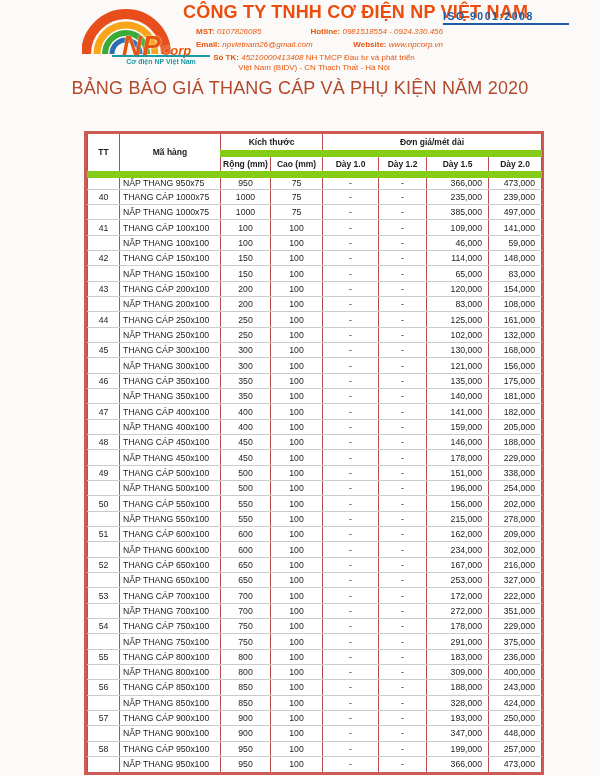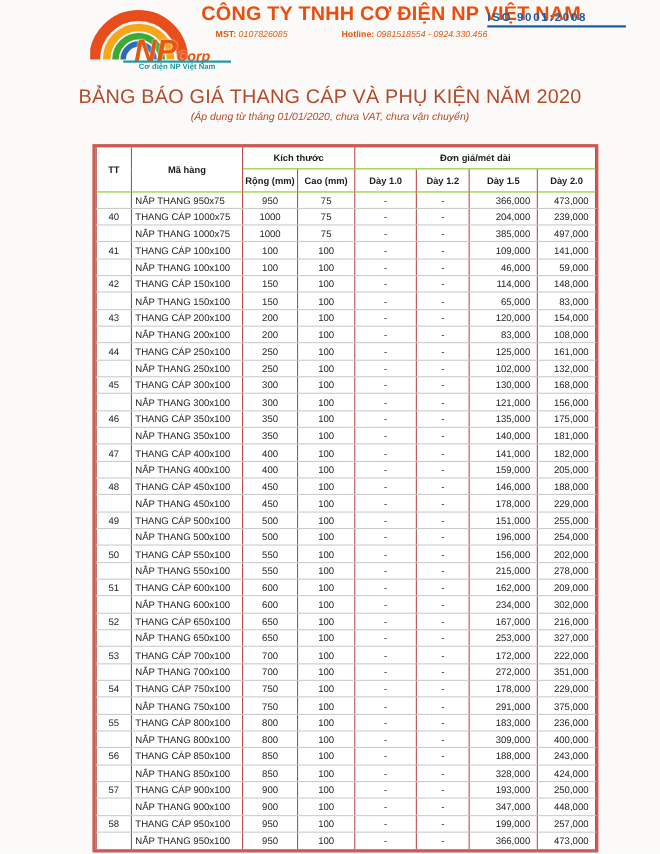--- a/index.html
+++ b/index.html
@@ -51,21 +51,21 @@
   .t2 { font-size:14px; font-weight:bold; margin-top:2px; }
   .t3 { font-size:9.5px; font-style:italic; margin-top:2px; }
 
   
   .tblwrap { position:absolute; left:84px; top:131px; width:460px;
              border:3px solid #cd5b54; background:#fff; }
   table { border-collapse:collapse; table-layout:fixed; width:454px; }
   th, td { border-left:1px solid #b9504c; border-right:1px solid #b9504c;
            overflow:hidden; white-space:nowrap; color:#1c1c1c; }
   thead th { font-size:8.5px; font-weight:bold; height:19px; text-align:center;
-             border-bottom:1px solid #84cc16; }
+             border-bottom:7px solid #84cc16; }
   thead tr.h2 th { height:21px; }
   tbody td { font-size:8.7px; height:15.33px; border-bottom:1px solid #cbcbcb; }
   tbody tr:last-child td { border-bottom:none; }
   td.c-tt   { text-align:center; }
   td.c-name { text-align:left; padding-left:3px; }
   td.c-num  { text-align:center; }
   td.c-price{ text-align:right; padding-right:6px; }
   td.c-dash { text-align:center; }
 </style>
 </head>
@@ -85,30 +85,38 @@
       <div class="logo-text"><span class="np">NP</span><span class="corp">Corp</span></div>
       <div class="logo-tagline">Cơ điện NP Việt Nam</div>
     </div>
 
     <div class="info">
       <div class="company">CÔNG TY TNHH CƠ ĐIỆN NP VIỆT NAM</div>
       <div class="iline">
         <span><b>MST:</b> <i>0107826085</i></span>
         <span><b>Hotline:</b> <i>0981518554 - 0924.330.456</i></span>
       </div>
+      <div class="iline">
+        <span><b>Email:</b> <i>npvietnam26@gmail.com</i></span>
+        <span><b>Website:</b> <i>www.npcorp.vn</i></span>
+      </div>
+      <div class="bank">
+        <b>Số TK:</b> <i>45210000413408</i>
+        <span>NH TMCP Đầu tư và phát triển</span><br>
+        <span>Việt Nam (BIDV) - CN Thạch Thất - Hà Nội</span>
+      </div>
     </div>
 
     <div class="certs">
       <div class="iso">ISO 9001:2008</div>
     </div>
   </div>
 
   <div class="titles">
     <div class="t1">BẢNG BÁO GIÁ THANG CÁP VÀ PHỤ KIỆN NĂM 2020</div>
-    <div class="t3">(Áp dụng từ tháng 01/01/2020, chưa VAT, chưa vận chuyển)</div>
   </div>
 
   <div class="tblwrap">
     <table>
       <colgroup>
         <col style="width:32px">
           <col style="width:101px">
           <col style="width:50px">
           <col style="width:52px">
         <col style="width:56px">
@@ -143,21 +151,21 @@
             <td class="c-price">366,000</td>
             <td class="c-price">473,000</td>
           </tr>
           <tr>
             <td class="c-tt">40</td>
             <td class="c-name">THANG CÁP 1000x75</td>
             <td class="c-num">1000</td>
             <td class="c-num">75</td>
             <td class="c-dash">-</td>
             <td class="c-dash">-</td>
-            <td class="c-price">204,000</td>
+            <td class="c-price">235,000</td>
             <td class="c-price">239,000</td>
           </tr>
           <tr>
             <td class="c-tt"></td>
             <td class="c-name">NẮP THANG 1000x75</td>
             <td class="c-num">1000</td>
             <td class="c-num">75</td>
             <td class="c-dash">-</td>
             <td class="c-dash">-</td>
             <td class="c-price">385,000</td>
@@ -324,21 +332,21 @@
             <td class="c-price">229,000</td>
           </tr>
           <tr>
             <td class="c-tt">49</td>
             <td class="c-name">THANG CÁP 500x100</td>
             <td class="c-num">500</td>
             <td class="c-num">100</td>
             <td class="c-dash">-</td>
             <td class="c-dash">-</td>
             <td class="c-price">151,000</td>
-            <td class="c-price">255,000</td>
+            <td class="c-price">338,000</td>
           </tr>
           <tr>
             <td class="c-tt"></td>
             <td class="c-name">NẮP THANG 500x100</td>
             <td class="c-num">500</td>
             <td class="c-num">100</td>
             <td class="c-dash">-</td>
             <td class="c-dash">-</td>
             <td class="c-price">196,000</td>
             <td class="c-price">254,000</td>

